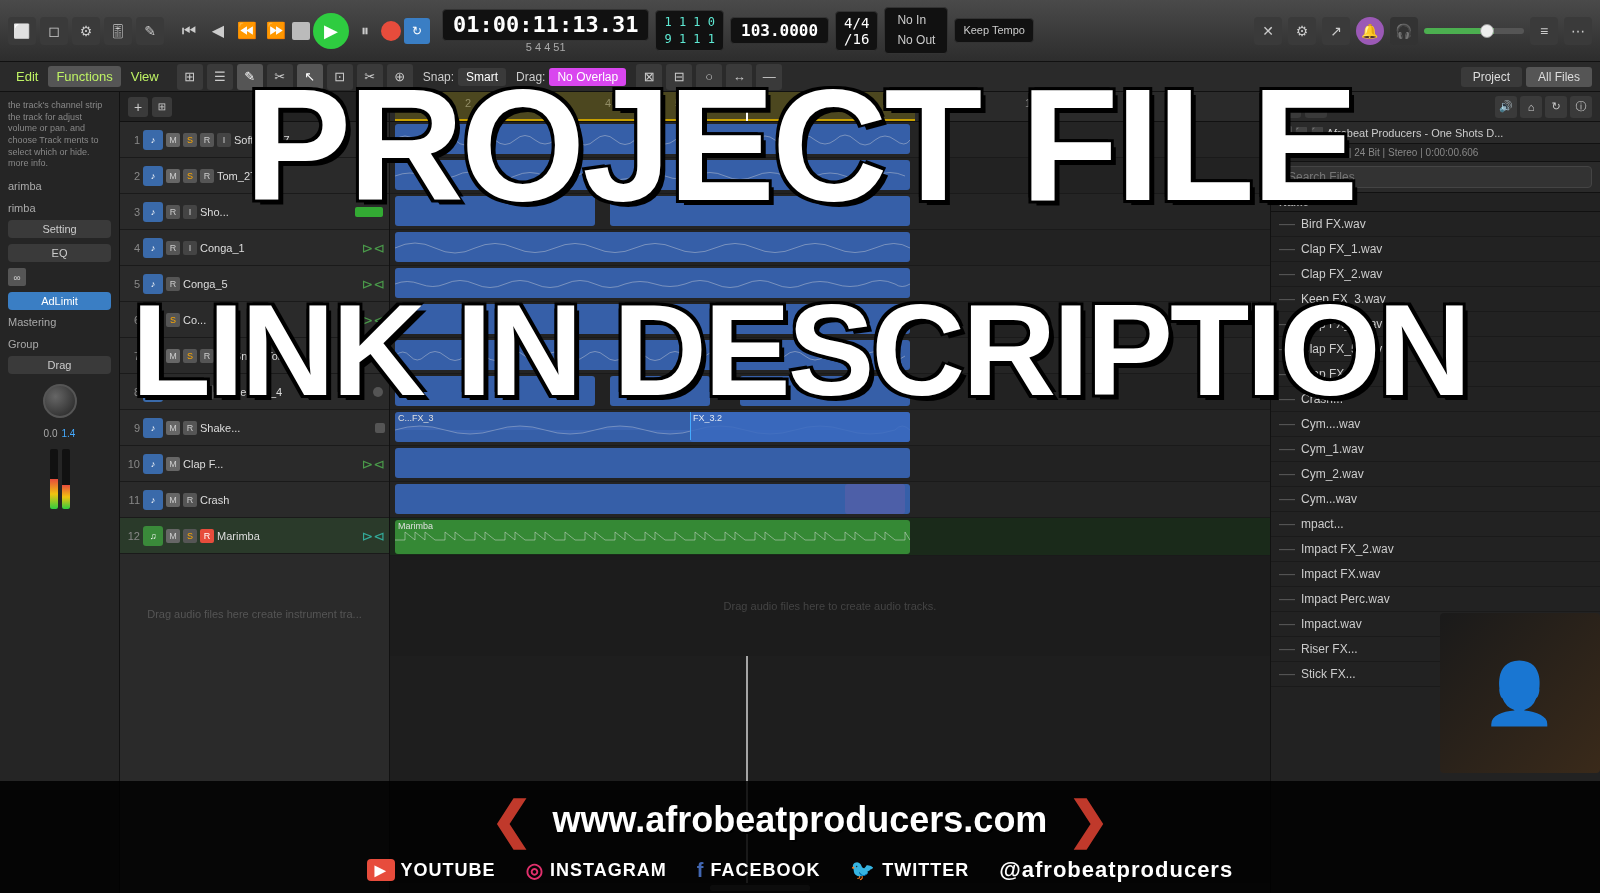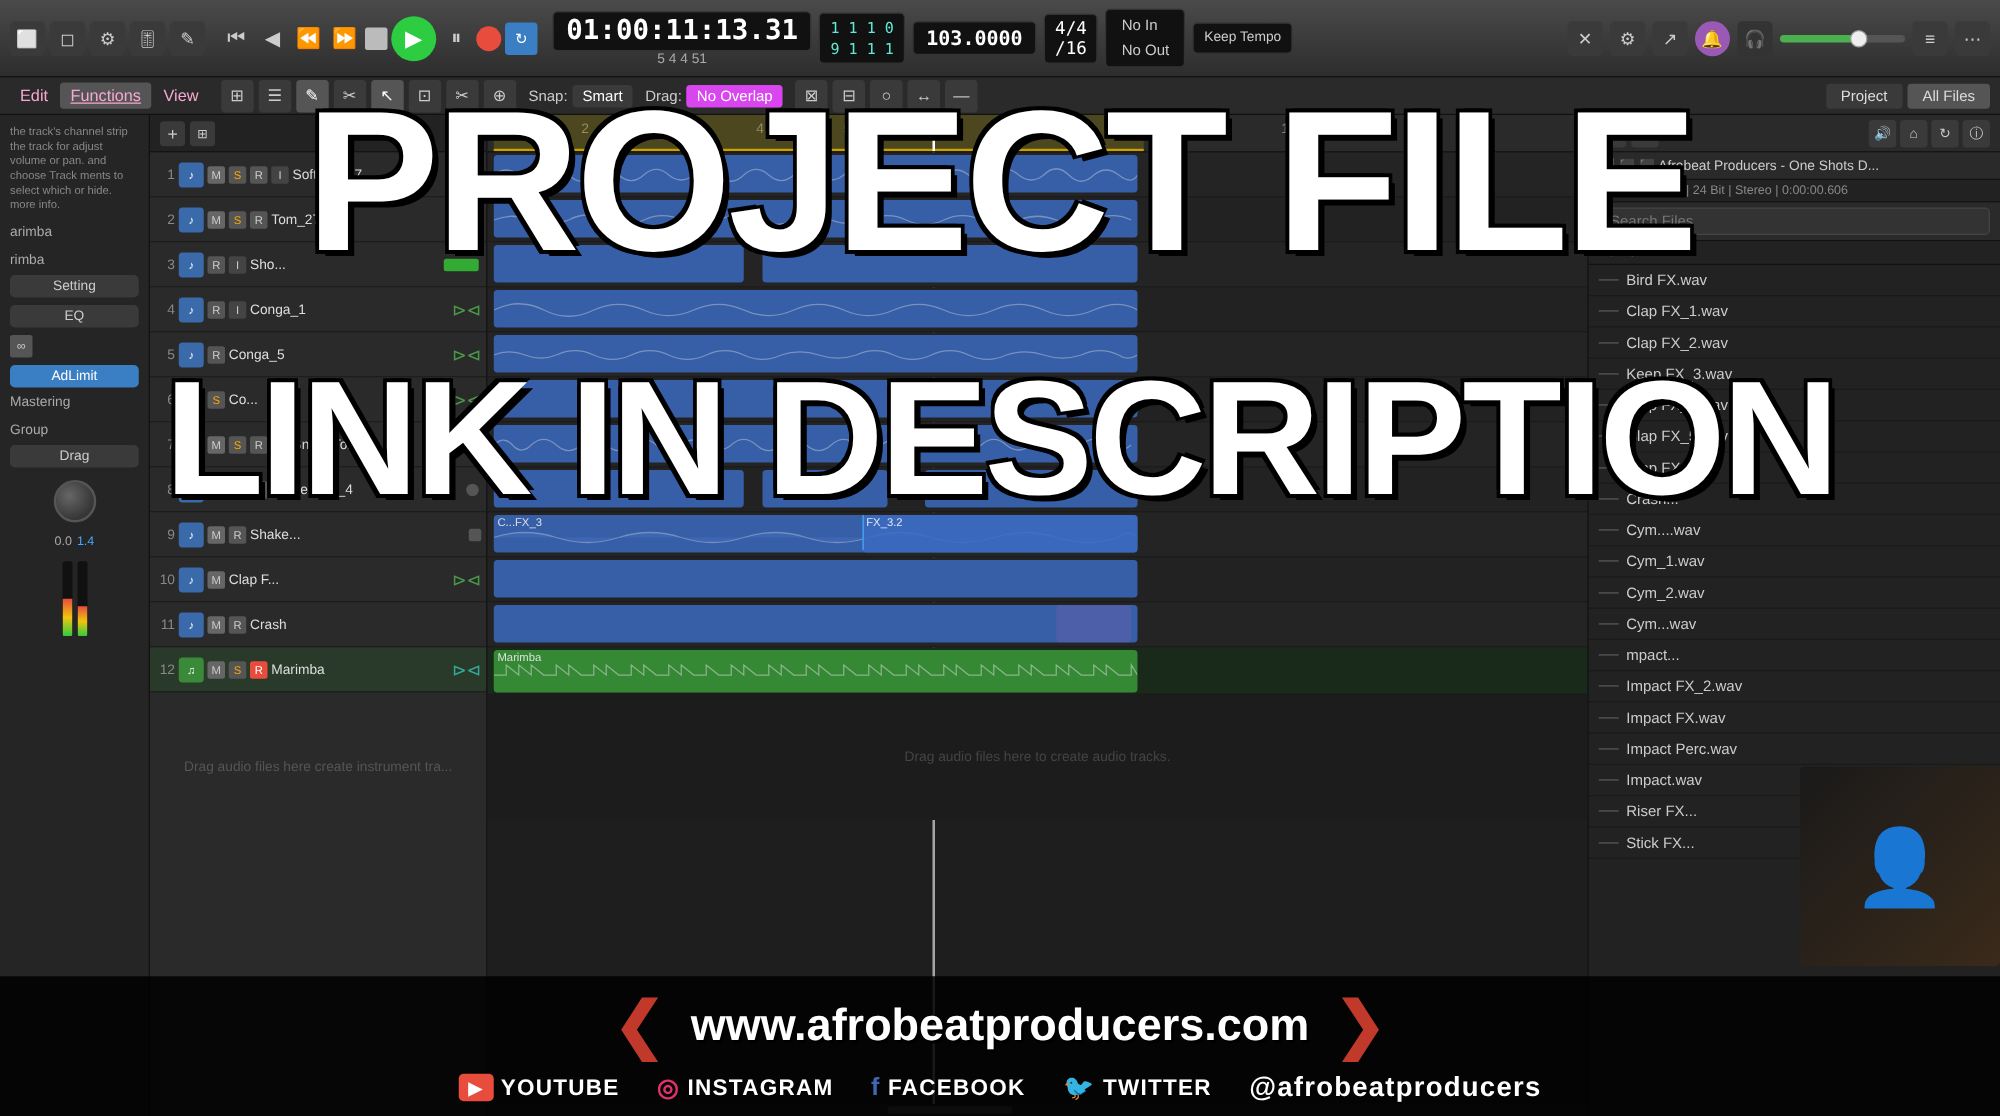--- a/index.html
+++ b/index.html
@@ -185,29 +185,29 @@
       height: 30px;
       background: #2a2a2a;
       display: flex;
       align-items: center;
       padding: 0 8px;
       gap: 2px;
       border-bottom: 1px solid #111;
     }
     .menu-item {
       padding: 3px 8px;
-      color: #f9a8d4;
+      color: #bef264;
       font-size: 13px;
       cursor: pointer;
       border-radius: 3px;
       display: flex;
       align-items: center;
       gap: 3px;
     }
-    .menu-item.active { background: #555; text-decoration: underline; }
+    .menu-item.active { background: #555; }
     .toolbar-icons {
       display: flex;
       align-items: center;
       gap: 4px;
       margin-left: 8px;
     }
     .tool-btn {
       width: 26px; height: 26px;
       background: #3a3a3a;
       border-radius: 3px;

